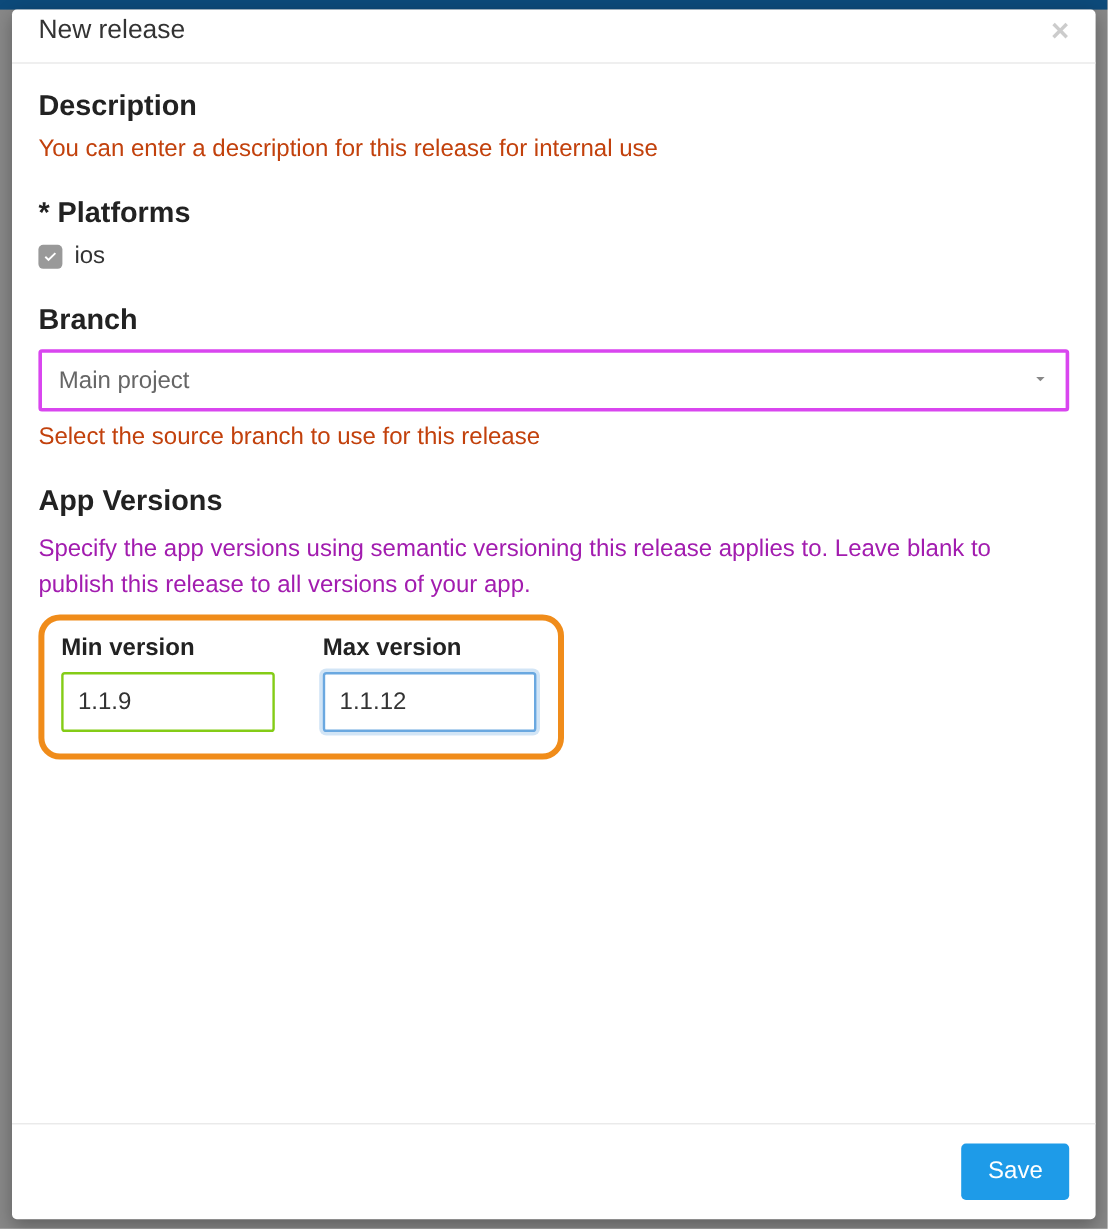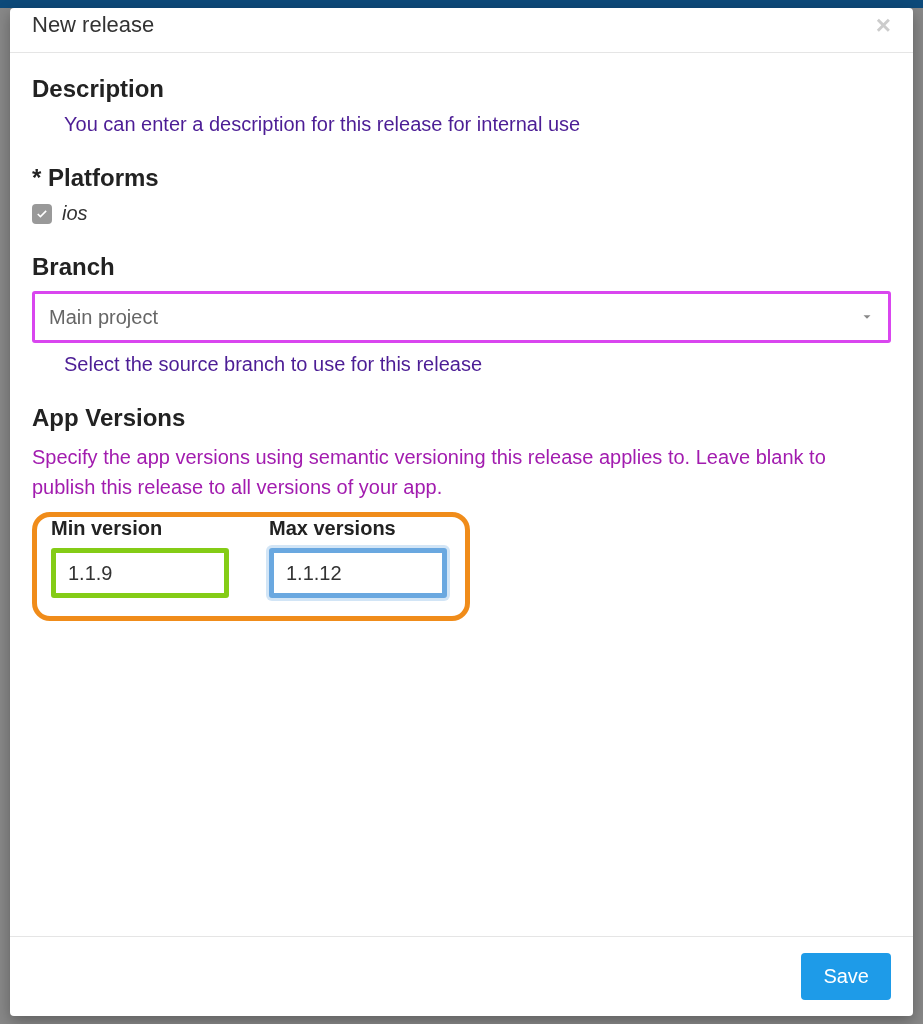--- a/index.html
+++ b/index.html
@@ -67,33 +67,31 @@
       border: 1px solid #ccc;
       border-radius: 3px;
       padding: 10px 12px;
       font-size: 20px;
       font-family: inherit;
       color: #444;
       resize: both;
     }
     .hint {
       font-size: 20px;
-      color: #4c1d95;
+      color: #c2410c;
       margin-top: 10px;
-      margin-left: 32px;
     }
     .group {
       margin-bottom: 28px;
     }
     .checkbox-row {
       display: flex;
       align-items: center;
       gap: 10px;
       margin-bottom: 10px;
-      font-style: italic;
     }
     .checkbox {
       width: 20px;
       height: 20px;
       border-radius: 4px;
       background: #999;
       display: flex;
       align-items: center;
       justify-content: center;
       cursor: pointer;
@@ -118,37 +116,37 @@
       background: #fff;
     }
     .chevron {
       color: #888;
     }
     .version-row {
       display: inline-flex;
       gap: 40px;
       border: 5px solid #f08c1a;
       border-radius: 18px;
-      padding: 0 18px 18px 14px;
+      padding: 12px 18px 18px 14px;
       margin-top: 6px;
     }
     .version-col {
       display: flex;
       flex-direction: column;
     }
     .version-label {
       font-size: 20px;
       font-weight: 700;
       color: #222;
       margin-bottom: 8px;
     }
     .version-input {
       width: 178px;
       height: 50px;
-      border: 5px solid #84cc16;
+      border: 2px solid #84cc16;
       border-radius: 3px;
       padding: 0 12px;
       font-size: 20px;
       font-family: inherit;
       color: #333;
     }
     .version-input.focused {
       border-color: #6aa8e0;
       box-shadow: 0 0 0 3px rgba(106,168,224,0.3);
       outline: none;
@@ -223,21 +221,21 @@
 
     <div class="group" style="margin-bottom:0;">
       <div class="section-label">App Versions</div>
       <div class="desc-text">Specify the app versions using semantic versioning this release applies to. Leave blank to publish this release to all versions of your app.</div>
       <div class="version-row">
         <div class="version-col">
           <div class="version-label">Min version</div>
           <input class="version-input" type="text" value="1.1.9" style="">
         </div>
         <div class="version-col">
-          <div class="version-label">Max versions</div>
+          <div class="version-label">Max version</div>
           <input class="version-input focused" type="text" value="1.1.12" style="">
         </div>
       </div>
     </div>
 
   </div>
 
   <div class="modal-footer">
     <button class="save-btn">Save</button>
   </div>

